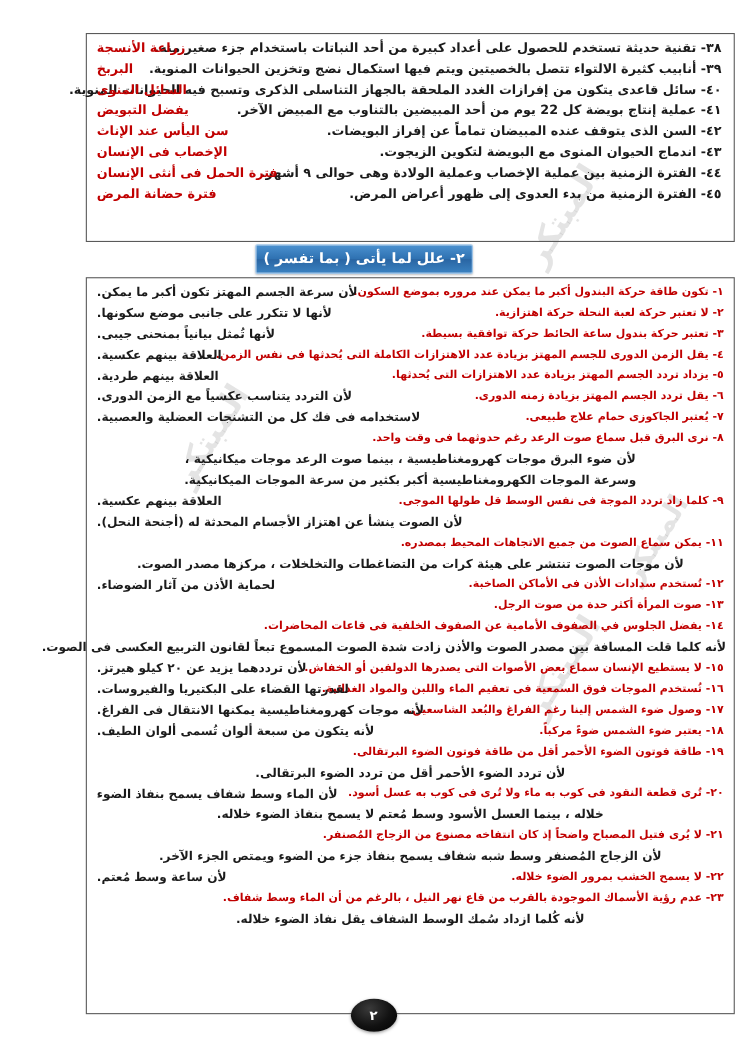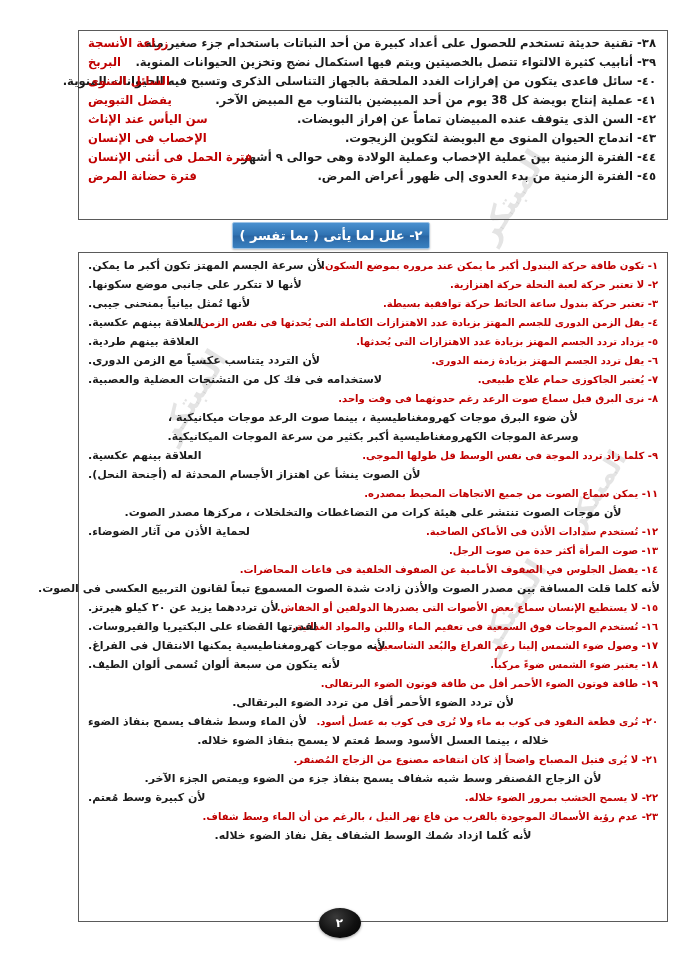--- a/index.html
+++ b/index.html
@@ -201,21 +201,21 @@
       </div>
       <div class="qa-line">
         <span class="q-def">٣٩- أنابيب كثيرة الالتواء تتصل بالخصيتين ويتم فيها استكمال نضج وتخزين الحيوانات المنوية.</span>
         <span class="ans-left">البربخ</span>
       </div>
       <div class="qa-line">
         <span class="q-def">٤٠- سائل قاعدى يتكون من إفرازات الغدد الملحقة بالجهاز التناسلى الذكرى وتسبح فيه الحيوانات المنوية.</span>
         <span class="ans-left">السائل المنوى</span>
       </div>
       <div class="qa-line">
-        <span class="q-def">٤١- عملية إنتاج بويضة كل 38 يوم من أحد المبيضين بالتناوب مع المبيض الآخر.</span>
+        <span class="q-def">٤١- عملية إنتاج بويضة كل 22 يوم من أحد المبيضين بالتناوب مع المبيض الآخر.</span>
         <span class="ans-left">يفضل التبويض</span>
       </div>
       <div class="qa-line">
         <span class="q-def">٤٢- السن الذى يتوقف عنده المبيضان تماماً عن إفراز البويضات.</span>
         <span class="ans-left">سن اليأس عند الإناث</span>
       </div>
       <div class="qa-line">
         <span class="q-def">٤٣- اندماج الحيوان المنوى مع البويضة لتكوين الزيجوت.</span>
         <span class="ans-left">الإخصاب فى الإنسان</span>
       </div>
@@ -356,21 +356,21 @@
       </div>
       <div class="item">
         <div class="row">
           <span class="q-txt">٢١- لا يُرى فتيل المصباح واضحاً إذ كان انتفاخه مصنوع من الزجاج المُصنفر.</span>
         </div>
         <div class="full-reason reason-center">لأن الزجاج المُصنفر وسط شبه شفاف يسمح بنفاذ جزء من الضوء ويمتص الجزء الآخر.</div>
       </div>
       <div class="item">
         <div class="row">
           <span class="q-txt">٢٢- لا يسمح الخشب بمرور الضوء خلاله.</span>
-          <span class="a-txt">لأن كبيرة وسط مُعتم.</span>
+          <span class="a-txt">لأن ساعة وسط مُعتم.</span>
         </div>
       </div>
       <div class="item">
         <div class="row">
           <span class="q-txt">٢٣- عدم رؤية الأسماك الموجودة بالقرب من قاع نهر النيل ، بالرغم من أن الماء وسط شفاف.</span>
         </div>
         <div class="full-reason reason-center">لأنه كُلما ازداد سُمك الوسط الشفاف يقل نفاذ الضوء خلاله.</div>
       </div>
     </div>
 

